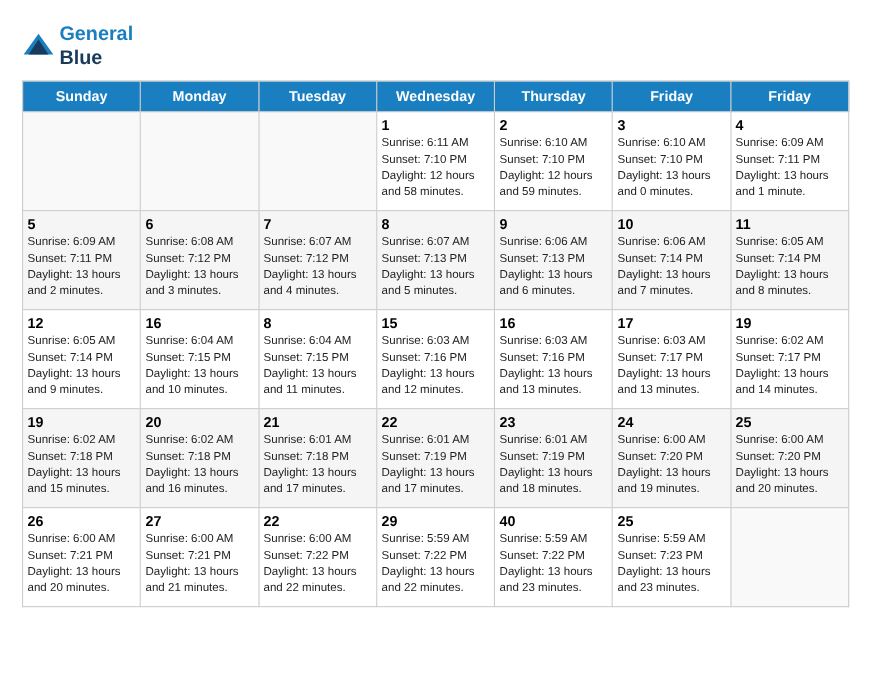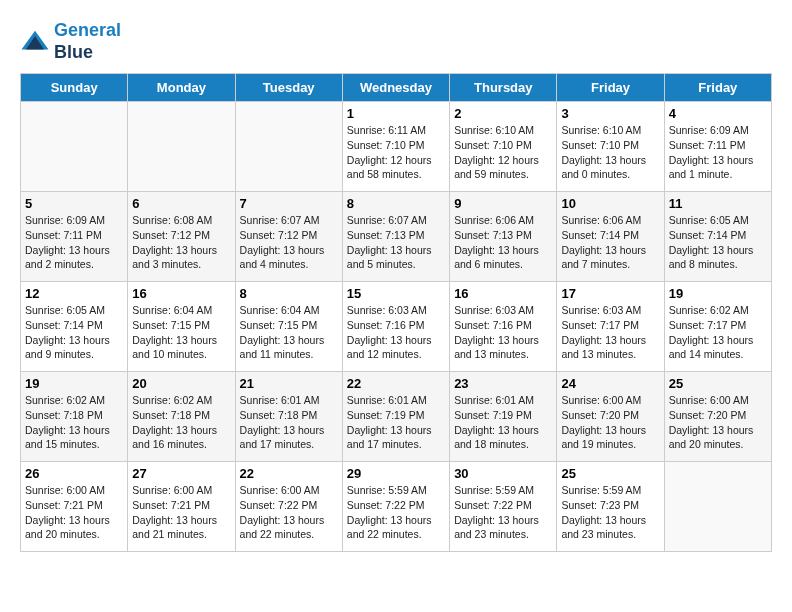--- a/index.html
+++ b/index.html
@@ -297,21 +297,21 @@
             Sunrise: 6:00 AM<br>Sunset: 7:22 PM<br>Daylight: 13 hours and 22 minutes.
           </div>
         </td>
         <td>
           <div class="day-num">29</div>
           <div class="day-info">
             Sunrise: 5:59 AM<br>Sunset: 7:22 PM<br>Daylight: 13 hours and 22 minutes.
           </div>
         </td>
         <td>
-          <div class="day-num">30</div>
+          <div class="day-num">40</div>
           <div class="day-info">
             Sunrise: 5:59 AM<br>Sunset: 7:22 PM<br>Daylight: 13 hours and 23 minutes.
           </div>
         </td>
         <td>
           <div class="day-num">25</div>
           <div class="day-info">
             Sunrise: 5:59 AM<br>Sunset: 7:23 PM<br>Daylight: 13 hours and 23 minutes.
           </div>
         </td>

